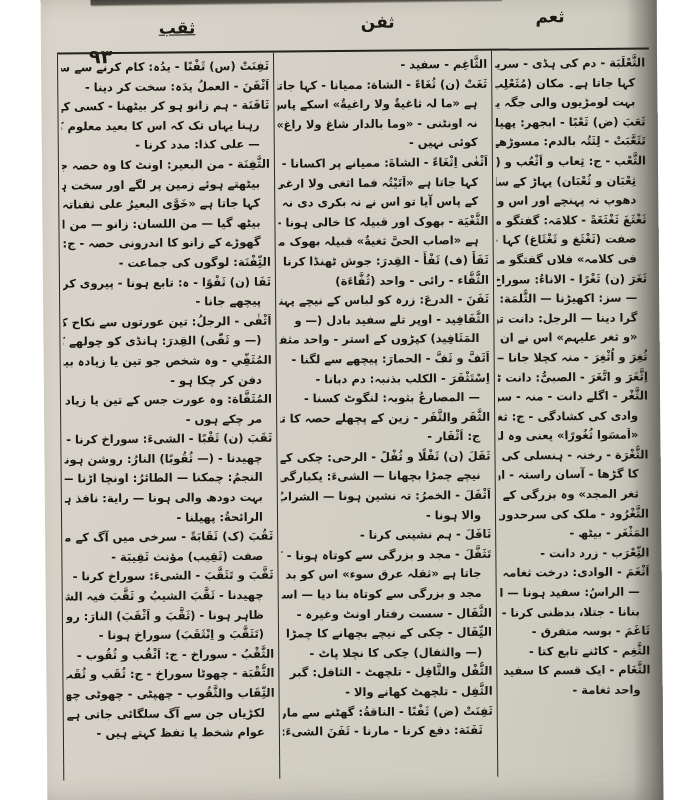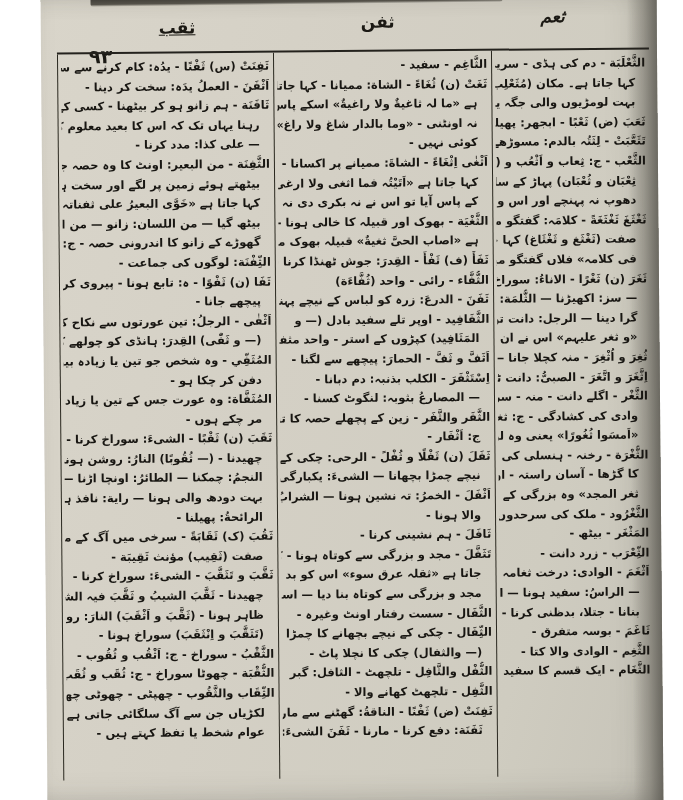--- a/index.html
+++ b/index.html
@@ -26,21 +26,21 @@
   .right-edge-band{
     position:absolute;top:0;right:0;width:30px;height:100%;
     background:linear-gradient(to right,rgba(120,117,108,0),rgba(120,117,108,.45) 55%,rgba(84,82,75,.65) 100%);
   }
   
   .header-row{position:absolute;top:6px;right:0;left:0;height:48px;color:#171512;}
   .header-word{
     position:absolute;font-weight:bold;font-size:17px;letter-spacing:0;
     color:#1b1914;
   }
-  .hdr-right{top:8px;right:92px;font-style:italic;}
+  .hdr-right{top:8px;right:92px;}
   .hdr-center{top:12px;right:262px;}
   .hdr-left{top:16px;left:118px;text-decoration:underline;}
   .page-number{
     position:absolute;top:14px;left:48px;font-weight:bold;font-size:19px;color:#1b1914;
     font-family:"DejaVu Sans",sans-serif;
     margin-top:29px;
   }
   
   .text-area{
     position:absolute;top:56px;right:8px;left:16px;height:726px;
@@ -104,22 +104,23 @@
         <div class="line">الثُّغْرَة - رخنہ - ہنسلی کی ہڈیوں کے</div>
         <div class="line cont">کا گڑھا - آسان راستہ - اور اسی سے ہے «ہو</div>
         <div class="line cont">ثغر المجد» وہ بزرگی کے راستوں پر چلتا -</div>
         <div class="line">الثَّغْرُود - ملک کی سرحدوں پر خوف</div>
         <div class="line">المَثْغَر - بیٹھ -</div>
         <div class="line">الثِّعْرَب - زرد دانت -</div>
         <div class="line">اَثْغَمَ - الوادی: درخت ثغامہ والی ہونا</div>
         <div class="line cont">— الراسُ: سفید ہونا — الرجل: ب</div>
         <div class="line cont">بنانا - جتلا، بدظنی کرنا -</div>
         <div class="line">ثَاغَمَ - بوسہ متفرق -</div>
-        <div class="line">الثَّغِم - الوادی والا کتا -</div>
+        <div class="line">الثَّغِم - کاٹنے تابع کتا -</div>
         <div class="line">الثَّغَام - ایک قسم کا سفید پھولوں والا درخت</div>
+        <div class="line cont">واحد ثغامة -</div>
       </div>
     <div class="col col-center">
         <div class="line">الثَّاغِم - سفید -</div>
         <div class="line">ثَغَتْ (ن) ثُغَاءً - الشاة: ممیانا - کہا جاتا</div>
         <div class="line cont">ہے «ما لہ ثاغیةٌ ولا راغیةٌ» اسکے پاس نہ بکری ہے</div>
         <div class="line cont">نہ اونٹنی - «وما بالدار شاغ ولا راغ» یعنی گھر میں</div>
         <div class="line cont">کوئی نہیں -</div>
         <div class="line">اَثْغٰی اِثْغَاءً - الشاةَ: ممیانے پر اکسانا -</div>
         <div class="line cont">کہا جاتا ہے «اَتَیْتُہ فما اثغی ولا ارغی» میں اس</div>
         <div class="line cont">کے پاس آیا تو اس نے نہ بکری دی نہ اونٹنی -</div>

